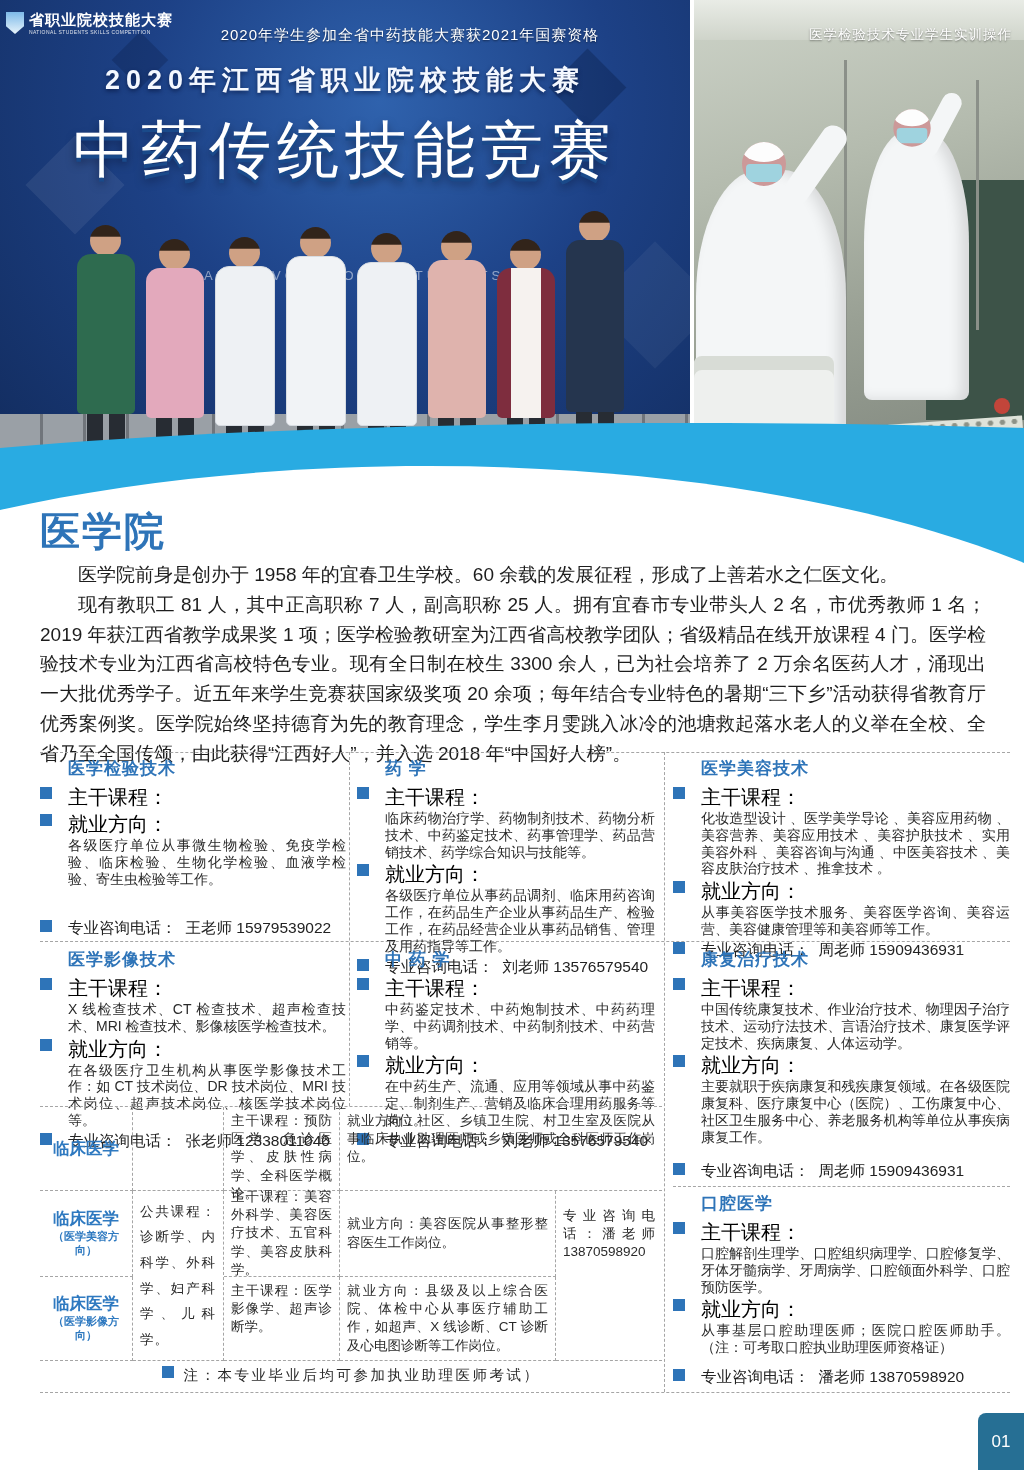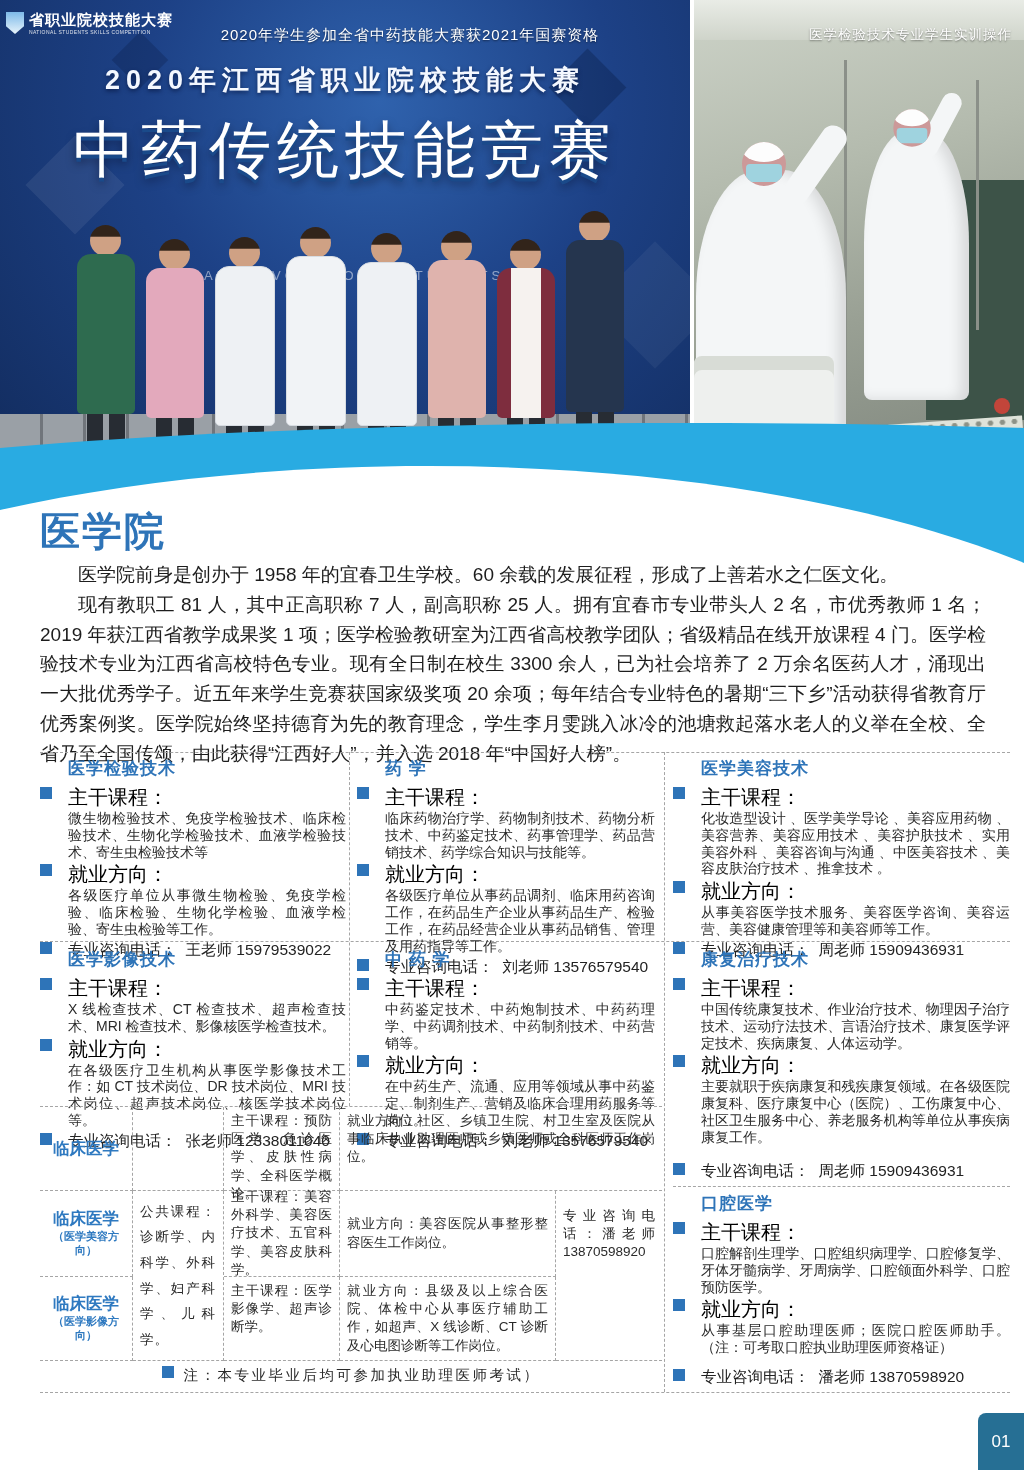--- a/index.html
+++ b/index.html
@@ -219,21 +219,20 @@
   <div class="hline" style="left:673px;top:1186px;width:337px;"></div>
   <div class="hline" style="left:40px;top:1392px;width:970px;"></div>
   <div class="vline" style="left:349px;top:752px;height:354px;"></div>
   <div class="vline" style="left:664px;top:752px;height:640px;"></div>
 
   <div class="block" style="left:40px;top:757px;width:306px;height:182px;">
     <h3>医学检验技术</h3>
     <div class="sec">
         <span class="bullet"></span>
       <div class="lbl">主干课程：</div>
-      <div class="txt">微生物检验技术、免疫学检验技术、临床检验技术、生物化学检验技术、血液学检验技术、寄生虫检验技术等</div>
       </div>
     <div class="sec">
         <span class="bullet"></span>
       <div class="lbl">就业方向：</div>
       <div class="txt">各级医疗单位从事微生物检验、免疫学检验、临床检验、生物化学检验、血液学检验、寄生虫检验等工作。</div>
       </div>
     <div class="phone"><span class="bullet"></span><span>专业咨询电话：</span><span class="pv">王老师  15979539022</span></div>
   </div>
 
   <div class="block" style="left:357px;top:757px;width:298px;height:182px;">

